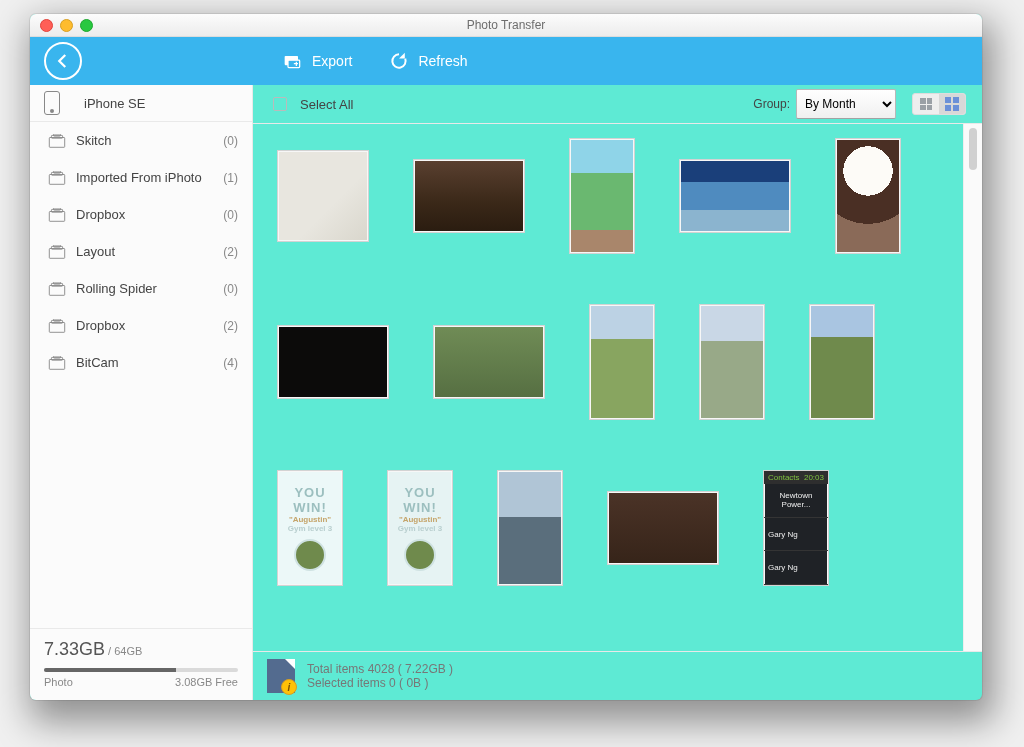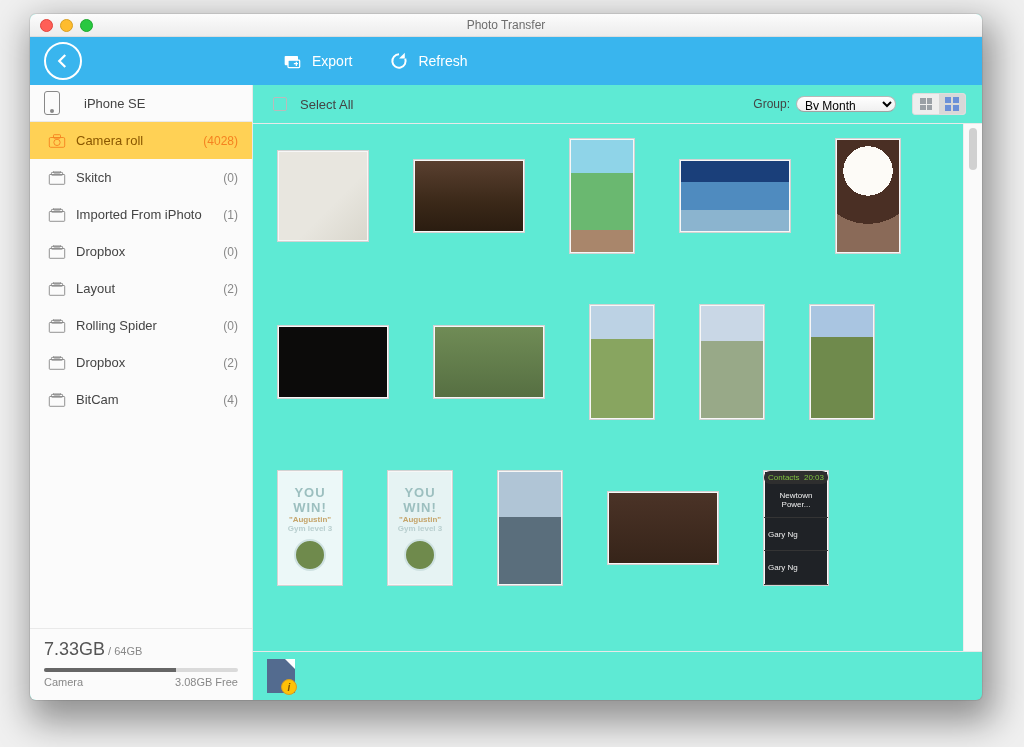--- a/index.html
+++ b/index.html
@@ -50,21 +50,21 @@
   .storage{border-top:1px solid var(--gray-line);padding:10px 14px 12px;font-size:11px;color:#888;}
   .storage .big{font-size:18px;color:#555;font-weight:300;}
   .bar{height:4px;background:#dadada;border-radius:2px;margin-top:8px;overflow:hidden;}
   .bar .fill{height:100%;background:#666;}
   .storage .row2{display:flex;justify-content:space-between;margin-top:4px;font-size:11px;}
   
   .main{flex:1;display:flex;flex-direction:column;min-width:0;}
   .main-toolbar{height:38px;border-bottom:1px solid var(--gray-line);display:flex;align-items:center;padding:0 16px;gap:10px;}
   .checkbox{appearance:none;width:14px;height:14px;border:1.5px solid #bbb;border-radius:2px;}
   .group{margin-left:auto;display:flex;align-items:center;gap:6px;font-size:12px;}
-  select{font-size:12px;padding:1px 4px;height:16px;border:1px solid #b8b8b8;border-bottom-color:#a2a2a2;border-radius:9px;background:linear-gradient(#fff,#f0f0f0);min-width:100px;}
+  select{font-size:12px;padding:1px 4px;height:30px;border:1px solid #b8b8b8;border-bottom-color:#a2a2a2;border-radius:2px;background:linear-gradient(#fff,#f0f0f0);min-width:100px;}
   .viewtoggle{margin-left:10px;display:flex;background:#eee;border-radius:3px;overflow:hidden;border:1px solid #ddd;}
   .viewtoggle .opt{width:26px;height:20px;display:flex;align-items:center;justify-content:center;}
   .viewtoggle .opt.active{background:#d8d8d8;}
   .grid4{width:12px;height:12px;display:grid;grid-template-columns:1fr 1fr;grid-template-rows:1fr 1fr;gap:1px;}
   .grid4 span{background:#9aa0a6;}
   .gridwrap{flex:1;overflow:auto;display:flex;}
   .grid{flex:1;padding:14px 24px 8px 24px;display:flex;flex-direction:column;gap:50px;}
   .row{display:flex;gap:44px;align-items:center;}
   .thumb{background:#e6e6e6;border:1px solid #d3d3d3;box-shadow:0 0 0 1px #f7f7f7 inset;display:flex;align-items:center;justify-content:center;font-size:10px;color:rgba(0,0,0,.25);text-align:center;overflow:hidden;}
   .orient-p{width:64px;height:114px;}
@@ -92,21 +92,21 @@
   .art-ar2{background:linear-gradient(#c9d7e6 32%,#98a988 32%);} 
   .art-ar3{background:linear-gradient(#a9c5e1 28%,#6f8a4c 28%);} 
   .art-win{background:#ecf8f8;}
   .art-win2{background:#e6f3f3;}
   .art-city{background:linear-gradient(#b0c5d6 40%,#5a6e7c 40%);} 
   .art-brick{background:linear-gradient(#4b3327,#362419);} 
   .art-contacts{background:#1f2226;}
   .youwin{color:#9cbfbf;font-size:13px;letter-spacing:1px;font-weight:600;}
   .youwin small{display:block;color:#c5a469;font-size:8px;letter-spacing:0;}
   .contacts-list{width:100%;height:100%;display:flex;flex-direction:column;font-size:8px;color:#eee;}
-  .contacts-list .hdr{background:#2e2e2e;color:#7fc241;padding:2px 4px;display:flex;justify-content:space-between;border-radius:6px;}
+  .contacts-list .hdr{background:#2e2e2e;color:#7fc241;padding:2px 4px;display:flex;justify-content:space-between;}
   .contacts-list .item{flex:1;border-bottom:1px solid #343434;padding:2px 4px;display:flex;align-items:center;}
 </style>
 </head>
 <body>
 
 <div class="stage">
   <div class="shadow"></div>
   <div class="window">
 
     <div class="titlebar">
@@ -145,29 +145,20 @@
     </div>
 
     <div class="body">
 
       <div class="sidebar">
         <div class="device">
           <span class="device-icon"></span>
           <span>iPhone SE</span>
         </div>
         <div class="albums" id="albums">
-            <div class="album active">
-              <svg class="folder-icon" viewBox="0 0 24 20">
-                <rect class="cam" x="1" y="5" width="22" height="14" rx="2"></rect>
-                <circle class="cam" cx="12" cy="12" r="4.5"></circle>
-                <rect class="cam" x="7" y="1" width="10" height="5" rx="1"></rect>
-              </svg>
-              <span class="name">Camera roll</span>
-              <span class="count">(4028)</span>
-            </div>
             <div class="album">
               <svg class="folder-icon" viewBox="0 0 24 20">
                 <rect x="1" y="5" width="22" height="14" rx="1"></rect>
                 <rect x="4" y="2" width="16" height="4" rx="1"></rect>
                 <rect x="7" y="0" width="10" height="3" rx="1"></rect>
               </svg>
               <span class="name">Skitch</span>
               <span class="count">(0)</span>
             </div>
             <div class="album">
@@ -225,21 +216,21 @@
               <span class="count">(4)</span>
             </div>
           </div>
         <div class="storage">
           <span class="big">7.33GB</span>
           <span>/ 64GB</span>
           <div class="bar">
               <div class="fill" id="storagefill" style="width: 68%;"></div>
             </div>
           <div class="row2">
-            <span>Camera</span>
+            <span>Photo</span>
             <span>3.08GB Free</span>
           </div>
         </div>
       </div>
 
       <div class="main">
         <div class="main-toolbar">
           <input type="checkbox" class="checkbox" style="">
           <span>Select All</span>
           <div class="group">
@@ -308,18 +299,22 @@
           <div class="scroll-gutter">
               <div class="scroll-thumb"></div>
             </div>
         </div>
         <div class="footer">
           <div class="clip-icon">
             <div class="page"></div>
               <div class="fold"></div>
               <div class="badge">i</div>
           </div>
+          <div>
+            <div>Total items 4028 ( 7.22GB )</div>
+            <div>Selected items 0 ( 0B )</div>
+          </div>
         </div>
       </div>
     </div>
 
   </div>
 </div>
 
 </body></html>

